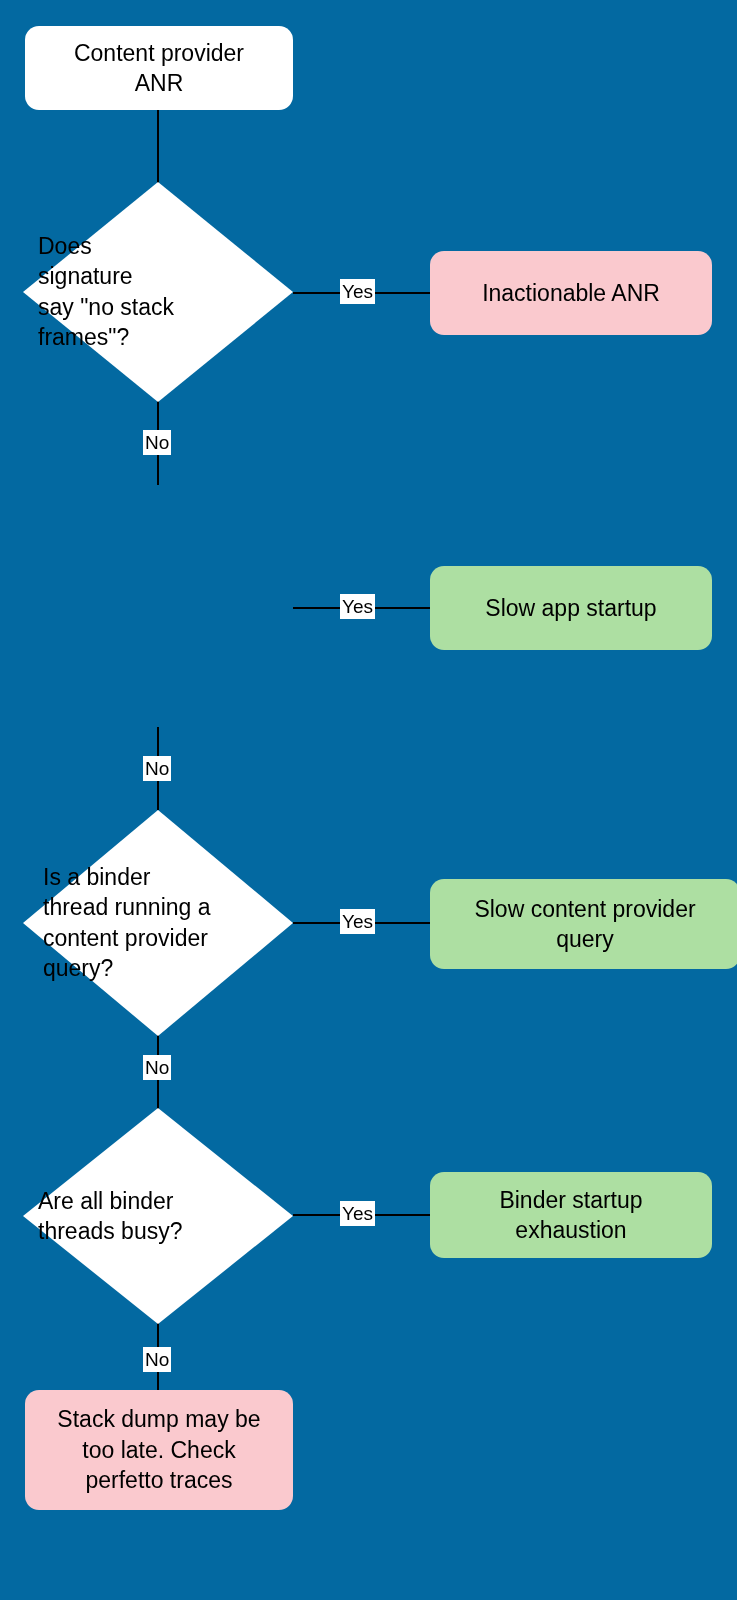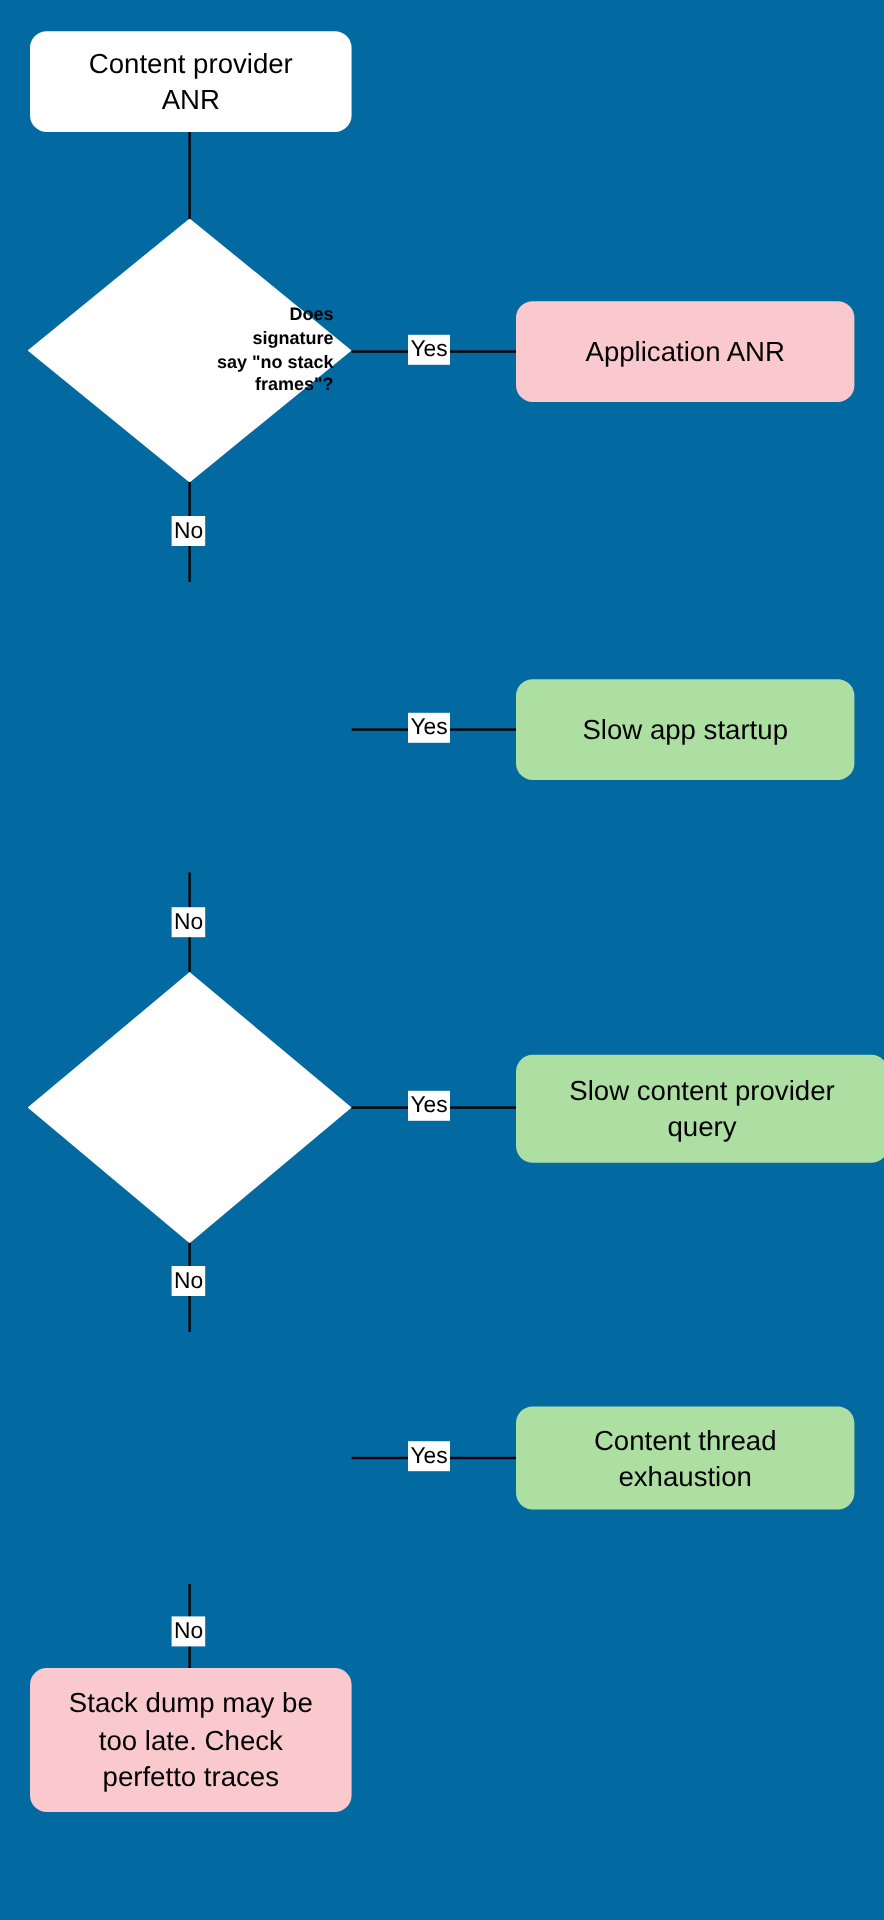--- a/index.html
+++ b/index.html
@@ -44,27 +44,26 @@
     inset: 0;
     background: #ffffff;
     clip-path: polygon(50% 0%, 100% 50%, 50% 100%, 0% 50%);
   }
   .diamond-text {
     position: absolute;
     left: 50%;
     top: 50%;
     transform: translate(-50%, -50%);
     width: 240px;
-    text-align: right;
+    text-align: left;
     color: #000000;
-    font-size: 15px;
+    font-size: 23px;
     line-height: 1.32;
     white-space: pre-line;
     pointer-events: none;
-    font-weight: bold;
   }
 
   
   .edge-label {
     position: absolute;
     background: #ffffff;
     color: #000000;
     font-size: 19px;
     line-height: 1.22;
     padding: 1px 2px;
@@ -98,39 +97,48 @@
   <div class="diamond-wrap" style="left:23px; top:182px; width:270px; height:220px;">
     <div class="diamond-shape"></div>
     <div class="diamond-text">Does
 signature
 say "no stack
 frames"?</div>
   </div>
   <div class="edge-label" style="left:340px; top:279px;">Yes</div>
   <div class="edge-label" style="left:143px; top:430px;">No</div>
 
-  <div class="node-box pink" style="left:430px; top:251px; width:282px; height:84px;">Application ANR</div>
+  <div class="node-box pink" style="left:430px; top:251px; width:282px; height:84px;">Inactionable ANR</div>
 
   <div class="edge-label" style="left:340px; top:594px;">Yes</div>
   <div class="edge-label" style="left:143px; top:756px;">No</div>
 
   <div class="node-box green" style="left:430px; top:566px; width:282px; height:84px;text-align:center;">Slow app startup</div>
 
   <div class="diamond-wrap" style="left:23px; top:810px; width:270px; height:226px;">
     <div class="diamond-shape"></div>
+    <div class="diamond-text" style="width:230px;">Is a binder
+thread running a
+content provider
+query?</div>
   </div>
   <div class="edge-label" style="left:340px; top:909px;">Yes</div>
   <div class="edge-label" style="left:143px; top:1055px;">No</div>
 
   <div class="node-box green" style="left:430px; top:879px; width:310px; height:90px;">Slow content provider
 query</div>
 
+  <div class="diamond-wrap" style="left:23px; top:1108px; width:270px; height:216px;">
+    <div class="diamond-shape"></div>
+    <div class="diamond-text" style="width:240px;">Are all binder
+threads busy?</div>
+  </div>
   <div class="edge-label" style="left:340px; top:1201px;">Yes</div>
   <div class="edge-label" style="left:143px; top:1347px;">No</div>
 
-  <div class="node-box green" style="left:430px; top:1172px; width:282px; height:86px;">Content thread
+  <div class="node-box green" style="left:430px; top:1172px; width:282px; height:86px;">Binder startup
 exhaustion</div>
 
   <div class="node-box pink" style="left:25px; top:1390px; width:268px; height:120px;">Stack dump may be
 too late. Check
 perfetto traces</div>
 
 </div>
 
 </body></html>

